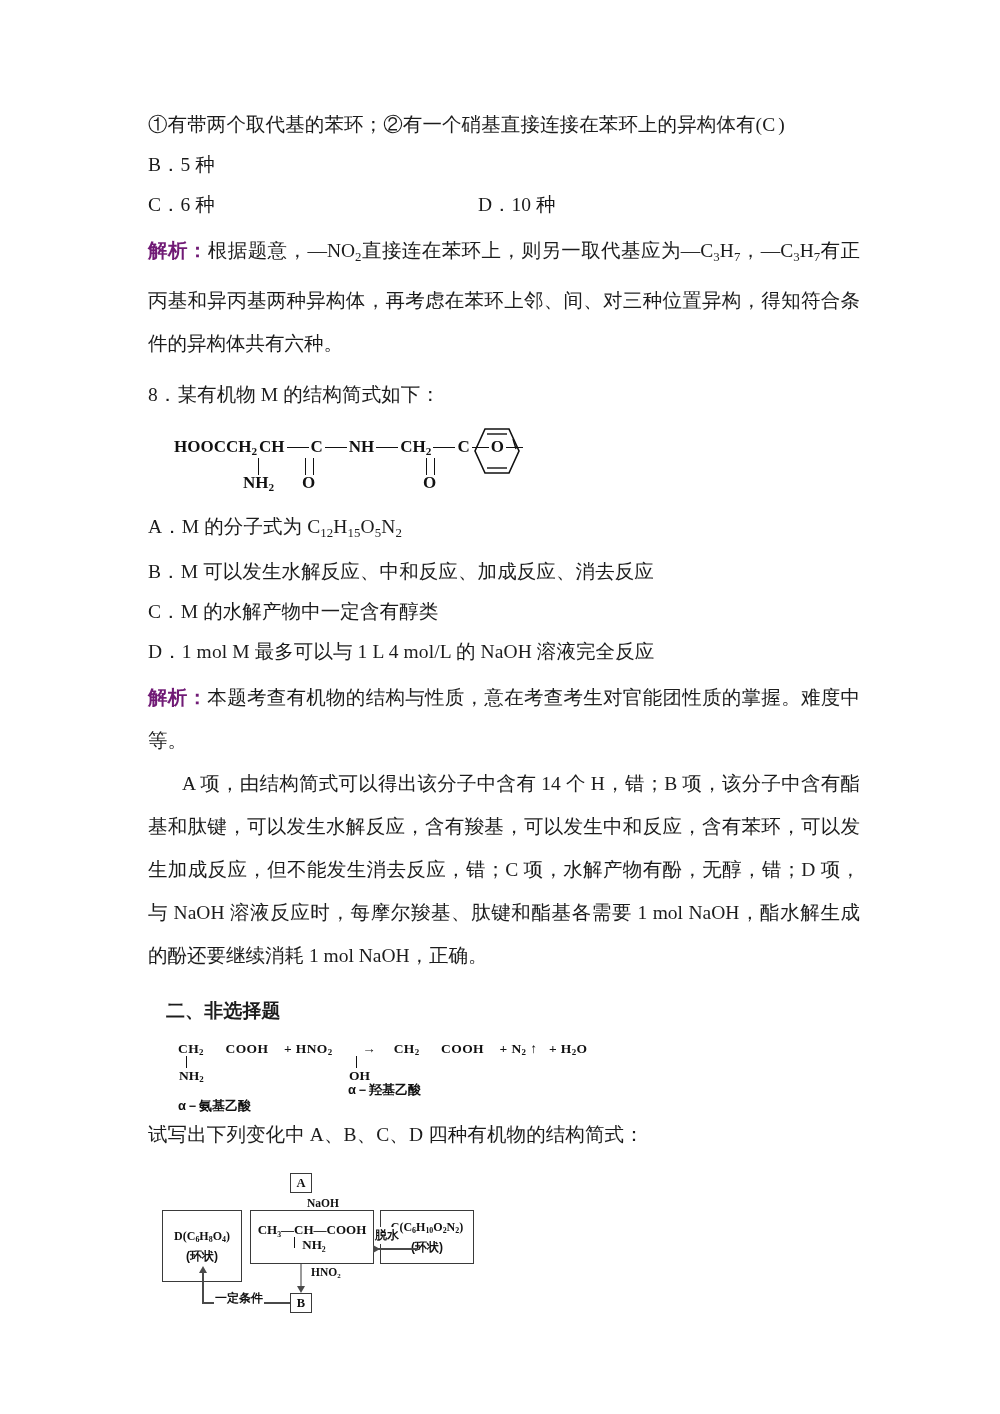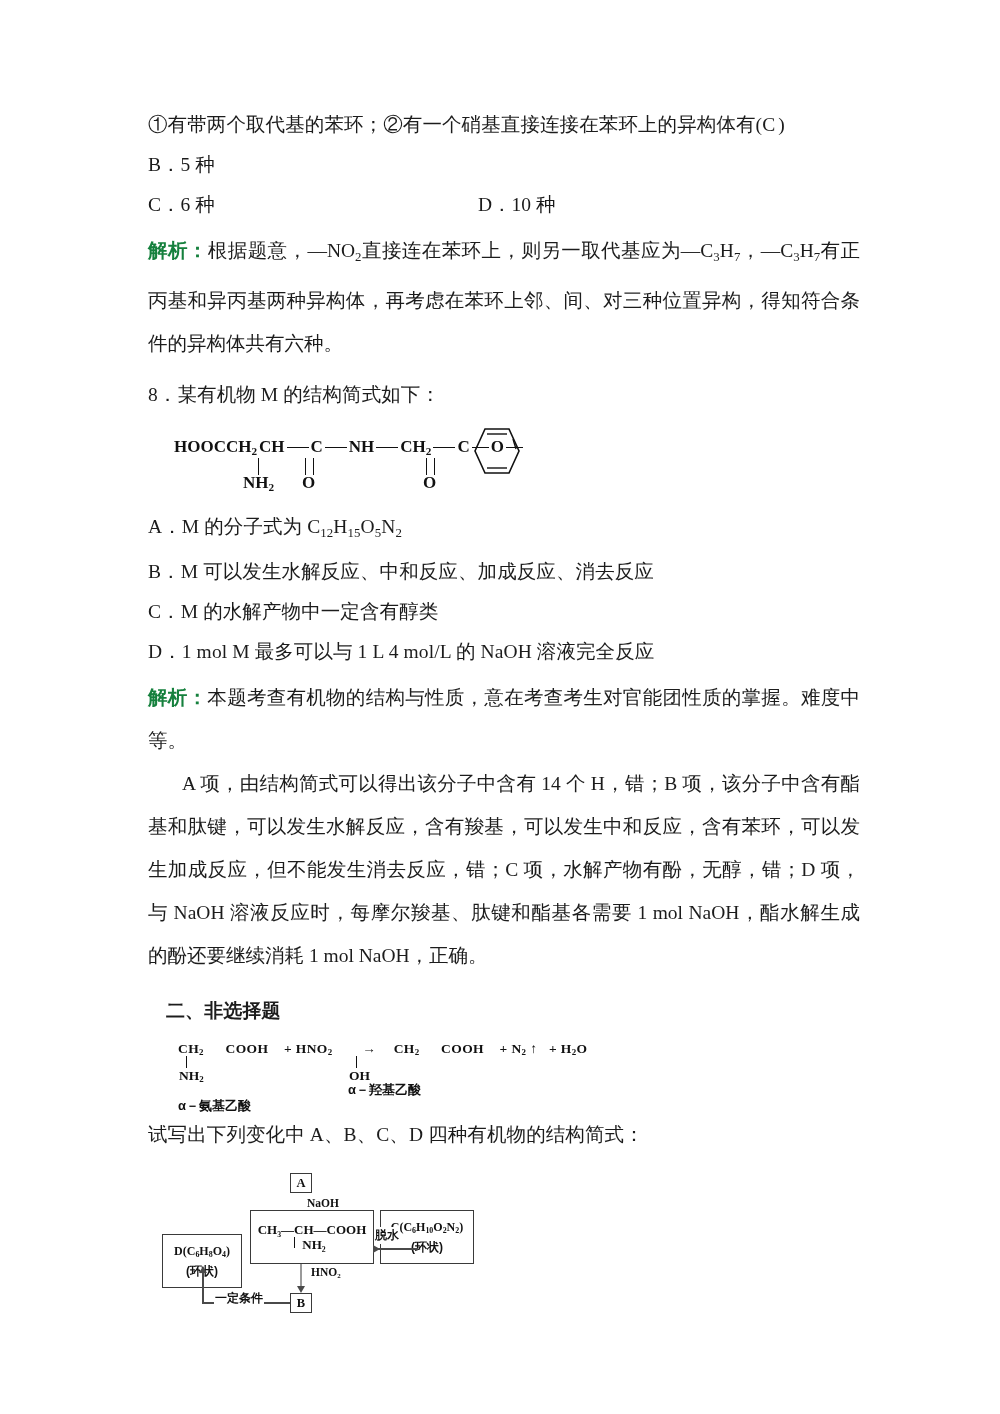--- a/index.html
+++ b/index.html
@@ -38,21 +38,21 @@
   }
   .para {
     font-size: 19.5px;
     line-height: 43px;
     color: #1c1c1c;
     text-align: justify;
     text-justify: inter-ideograph;
   }
   .indent { text-indent: 34px; }
   .label-jiexi {
-    color: #15803d;
+    color: #701a75;
     font-weight: 600;
   }
   .opt-row {
     display: flex;
     font-size: 19.5px;
     line-height: 40px;
   }
   .opt-a { width: 330px; }
   .ans { letter-spacing: 3px; }
   sub {
@@ -325,21 +325,21 @@
     <div class="line" style="margin-top:18px;">试写出下列变化中 A、B、C、D 四种有机物的结构简式：</div>
 
     <div class="flow">
 
       <div class="sbox" style="left:128px; top:0px; width:22px; height:20px;">A</div>
 
       <div class="arr" style="left:138px; top:47px; width:1.6px; height:28px;"></div>
       <div class="arrhead ah-up" style="left:135px; top:41px;"></div>
       <div class="flab" style="left:144px; top:24px;">NaOH</div>
 
-      <div class="fbox" style="left:0px; top:37px; width:80px; height:54px;margin-top:24px;">
+      <div class="fbox" style="left:0px; top:37px; width:80px; height:72px;">
         <div><span>D(C</span><sub>6</sub><span>H</span><sub>8</sub><span>O</span><sub>4</sub><span>)</span></div>
         <div class="cn">(环状)</div>
       </div>
 
       <div class="fbox" style="left:88px; top:37px; width:124px; height:54px;">
         <div class="mid-struct">
           <div>CH₃—CH—COOH</div>
           <div style="margin-left:4px;">NH₂</div>
           <span class="vb2"></span>
         </div>

